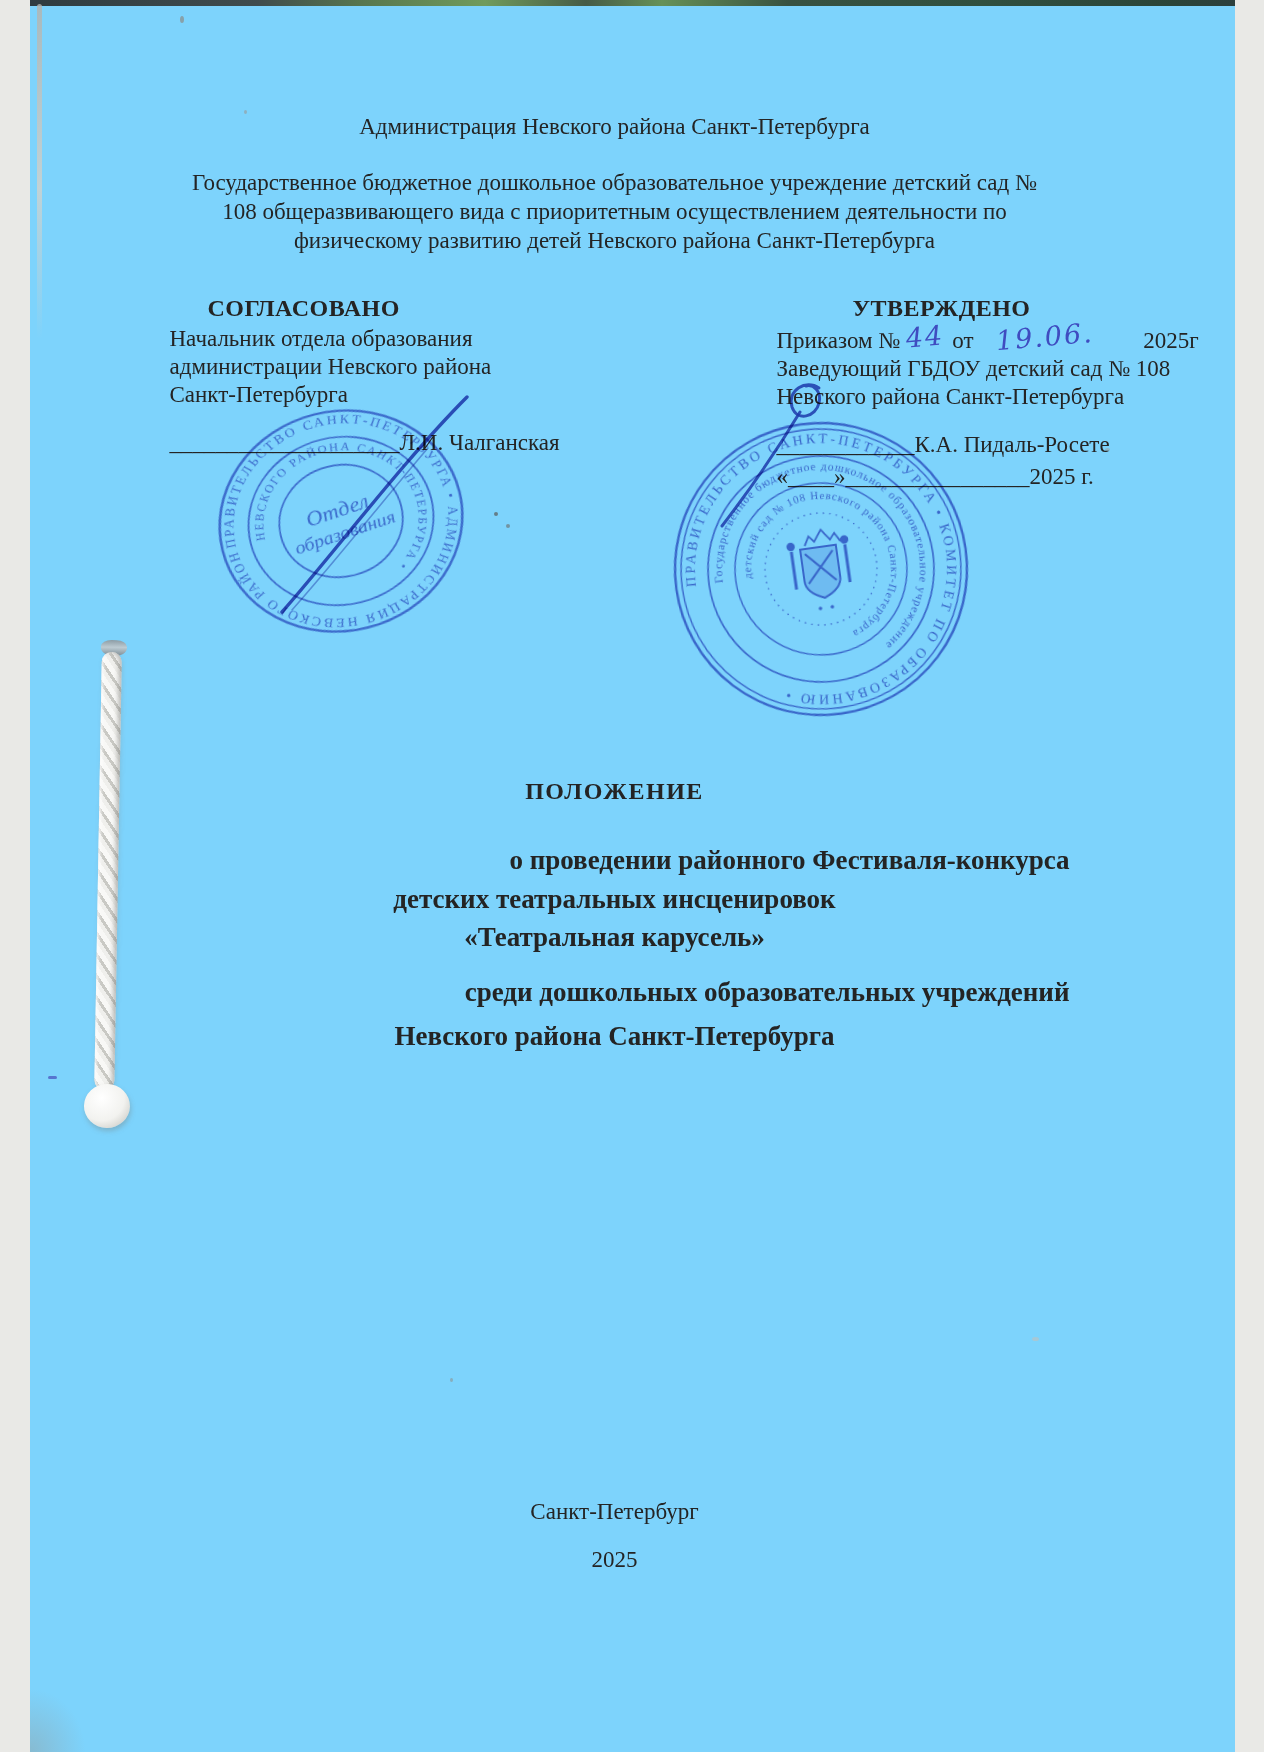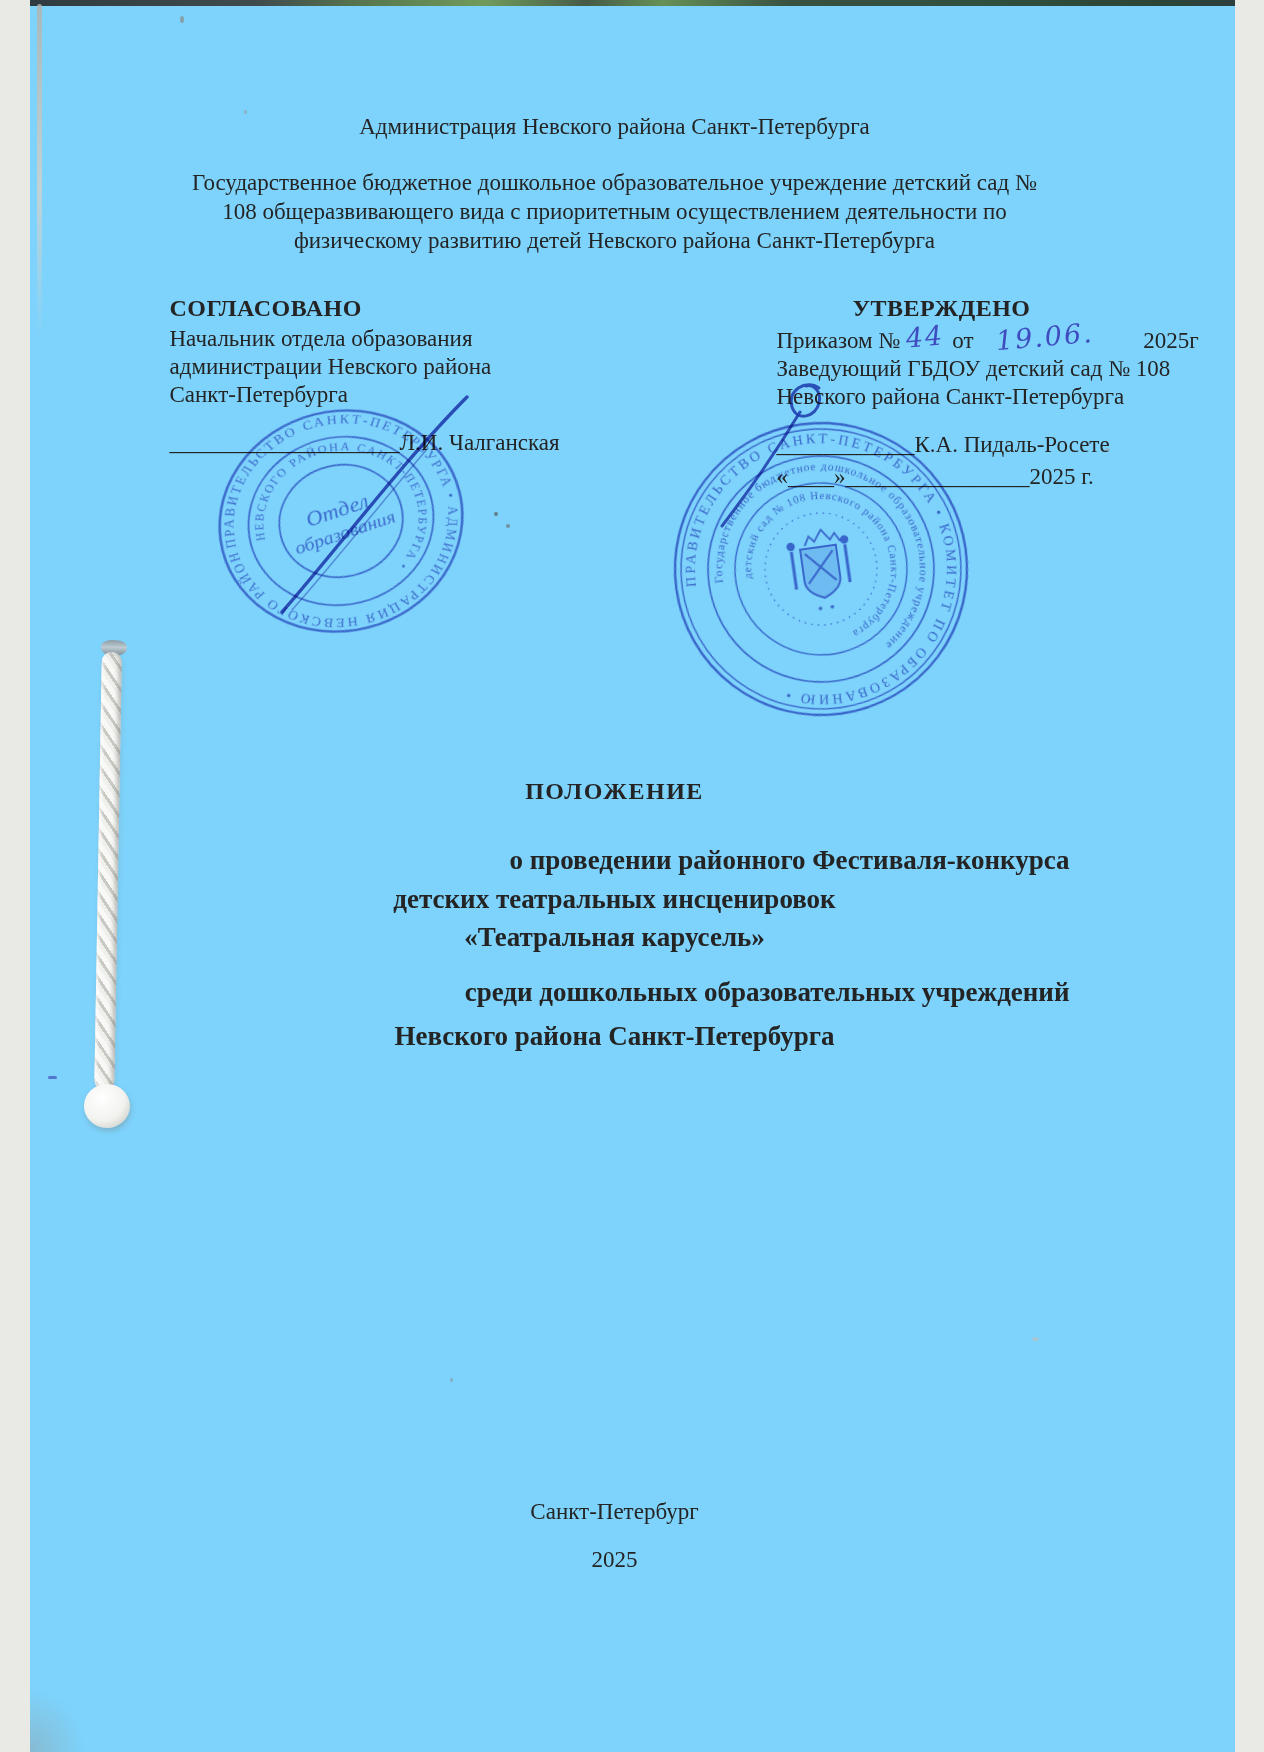--- a/index.html
+++ b/index.html
@@ -26,21 +26,21 @@
     background:repeating-linear-gradient(55deg,#efefec 0 4px,#c9c9c4 4px 7px,#f8f8f6 7px 12px);
     box-shadow:inset -3px 0 4px rgba(120,120,115,.45), inset 2px 0 3px rgba(255,255,255,.8), 1px 2px 4px rgba(140,140,135,.25);}
   .cord-knot{position:absolute;left:-6px;top:444px;width:46px;height:44px;border-radius:50%;
     background:radial-gradient(circle at 38% 32%,#ffffff 0%,#f2f2ef 55%,#cfcfca 85%,#bdbdb8 100%);
     box-shadow:1px 3px 5px rgba(120,120,115,.35);}
   
   .center-line{position:absolute;left:130px;width:910px;text-align:center;}
   .header-admin{top:114px;font-size:23px;}
   .inst{position:absolute;left:150px;width:870px;text-align:center;font-size:23px;line-height:29px;top:168px;}
   .approval-left{position:absolute;left:140px;top:294px;width:470px;font-size:23px;line-height:28px;}
-  .approval-left .appr-title{font-weight:bold;font-size:24px;letter-spacing:.5px;margin-bottom:3px;}
+  .approval-left .appr-title{font-weight:bold;font-size:24px;letter-spacing:.5px;margin-bottom:3px;margin-left:38px;}
   .approval-right{position:absolute;left:747px;top:294px;width:450px;font-size:23px;line-height:28px;}
   .approval-right .appr-title{font-weight:bold;font-size:24px;letter-spacing:.5px;width:330px;text-align:center;margin-bottom:3px;}
   .sig-line{margin-top:20px;}
   .date-line{margin-top:4px;}
   .handwritten{display:inline-block;font-family:"DejaVu Serif", serif;font-style:italic;
     color:#3f4cc0;font-size:27px;letter-spacing:2px;transform:rotate(-5deg) translateY(-2px);}
   .hw-num{margin:0 2px 0 6px;}
   .hw-date{margin-left:22px;}
   .order-year{margin-left:44px;text-align:right;}
   .title-heading{top:778px;font-size:24px;font-weight:bold;letter-spacing:1.5px;}

